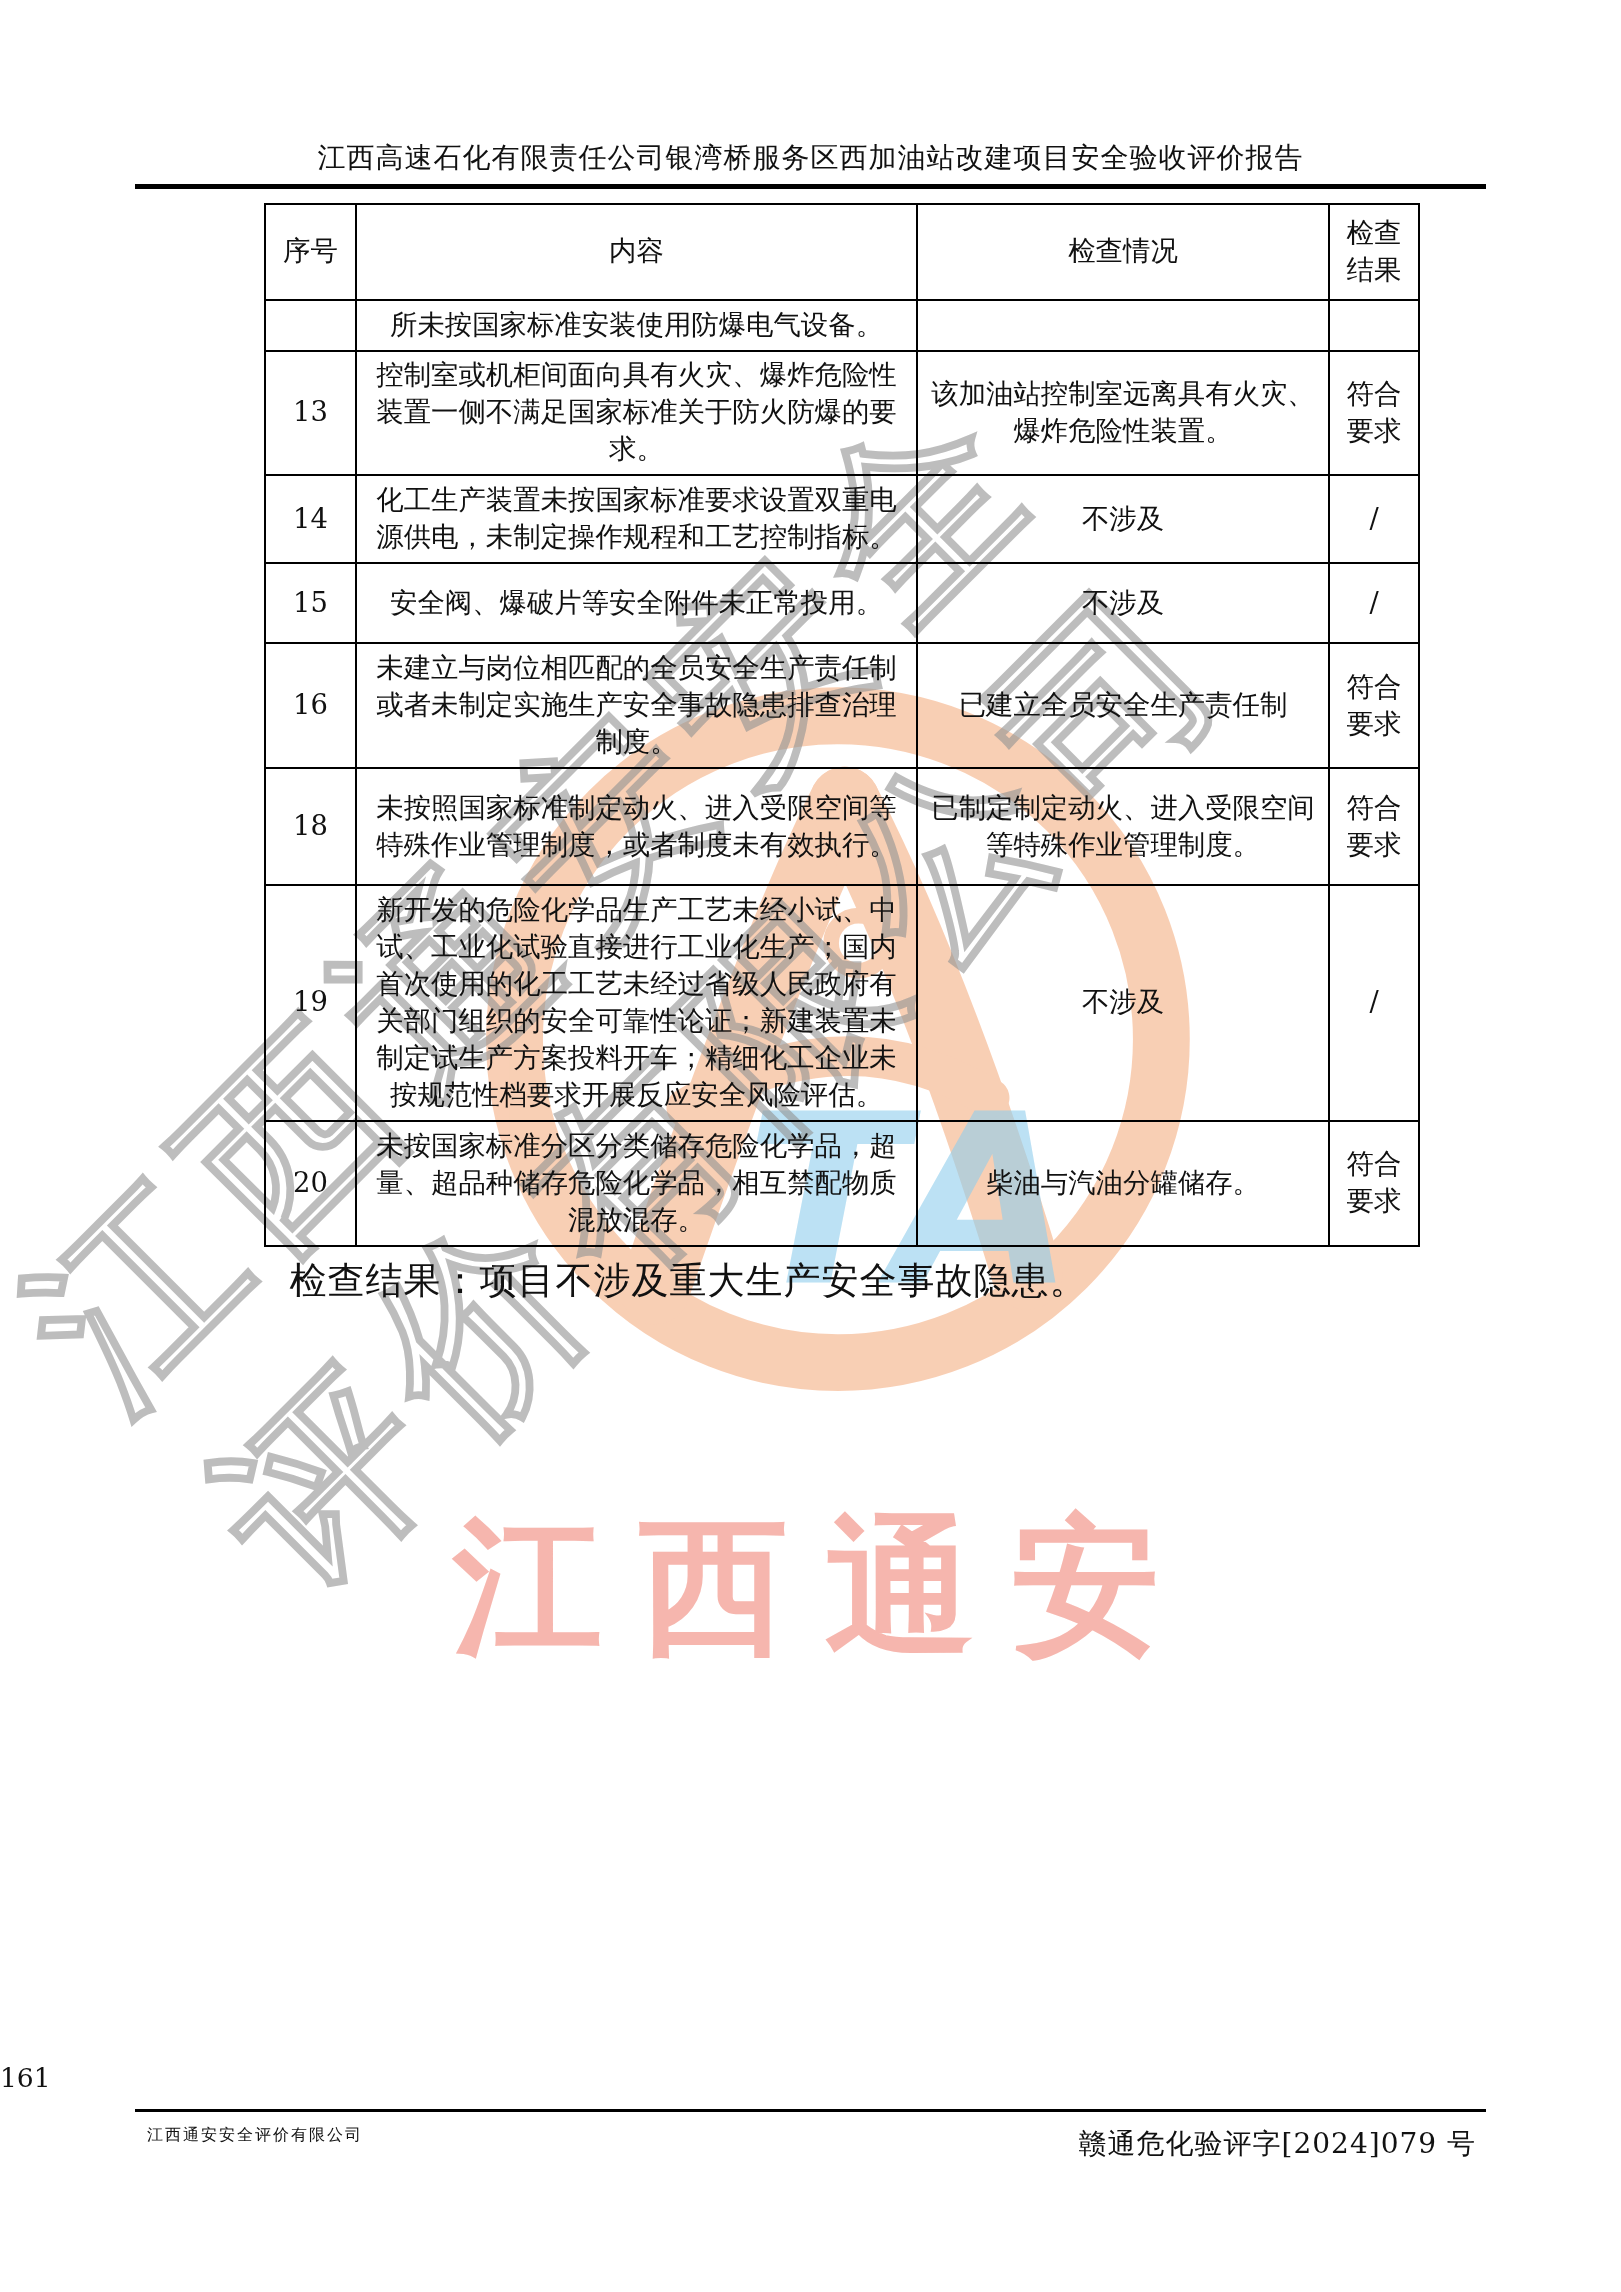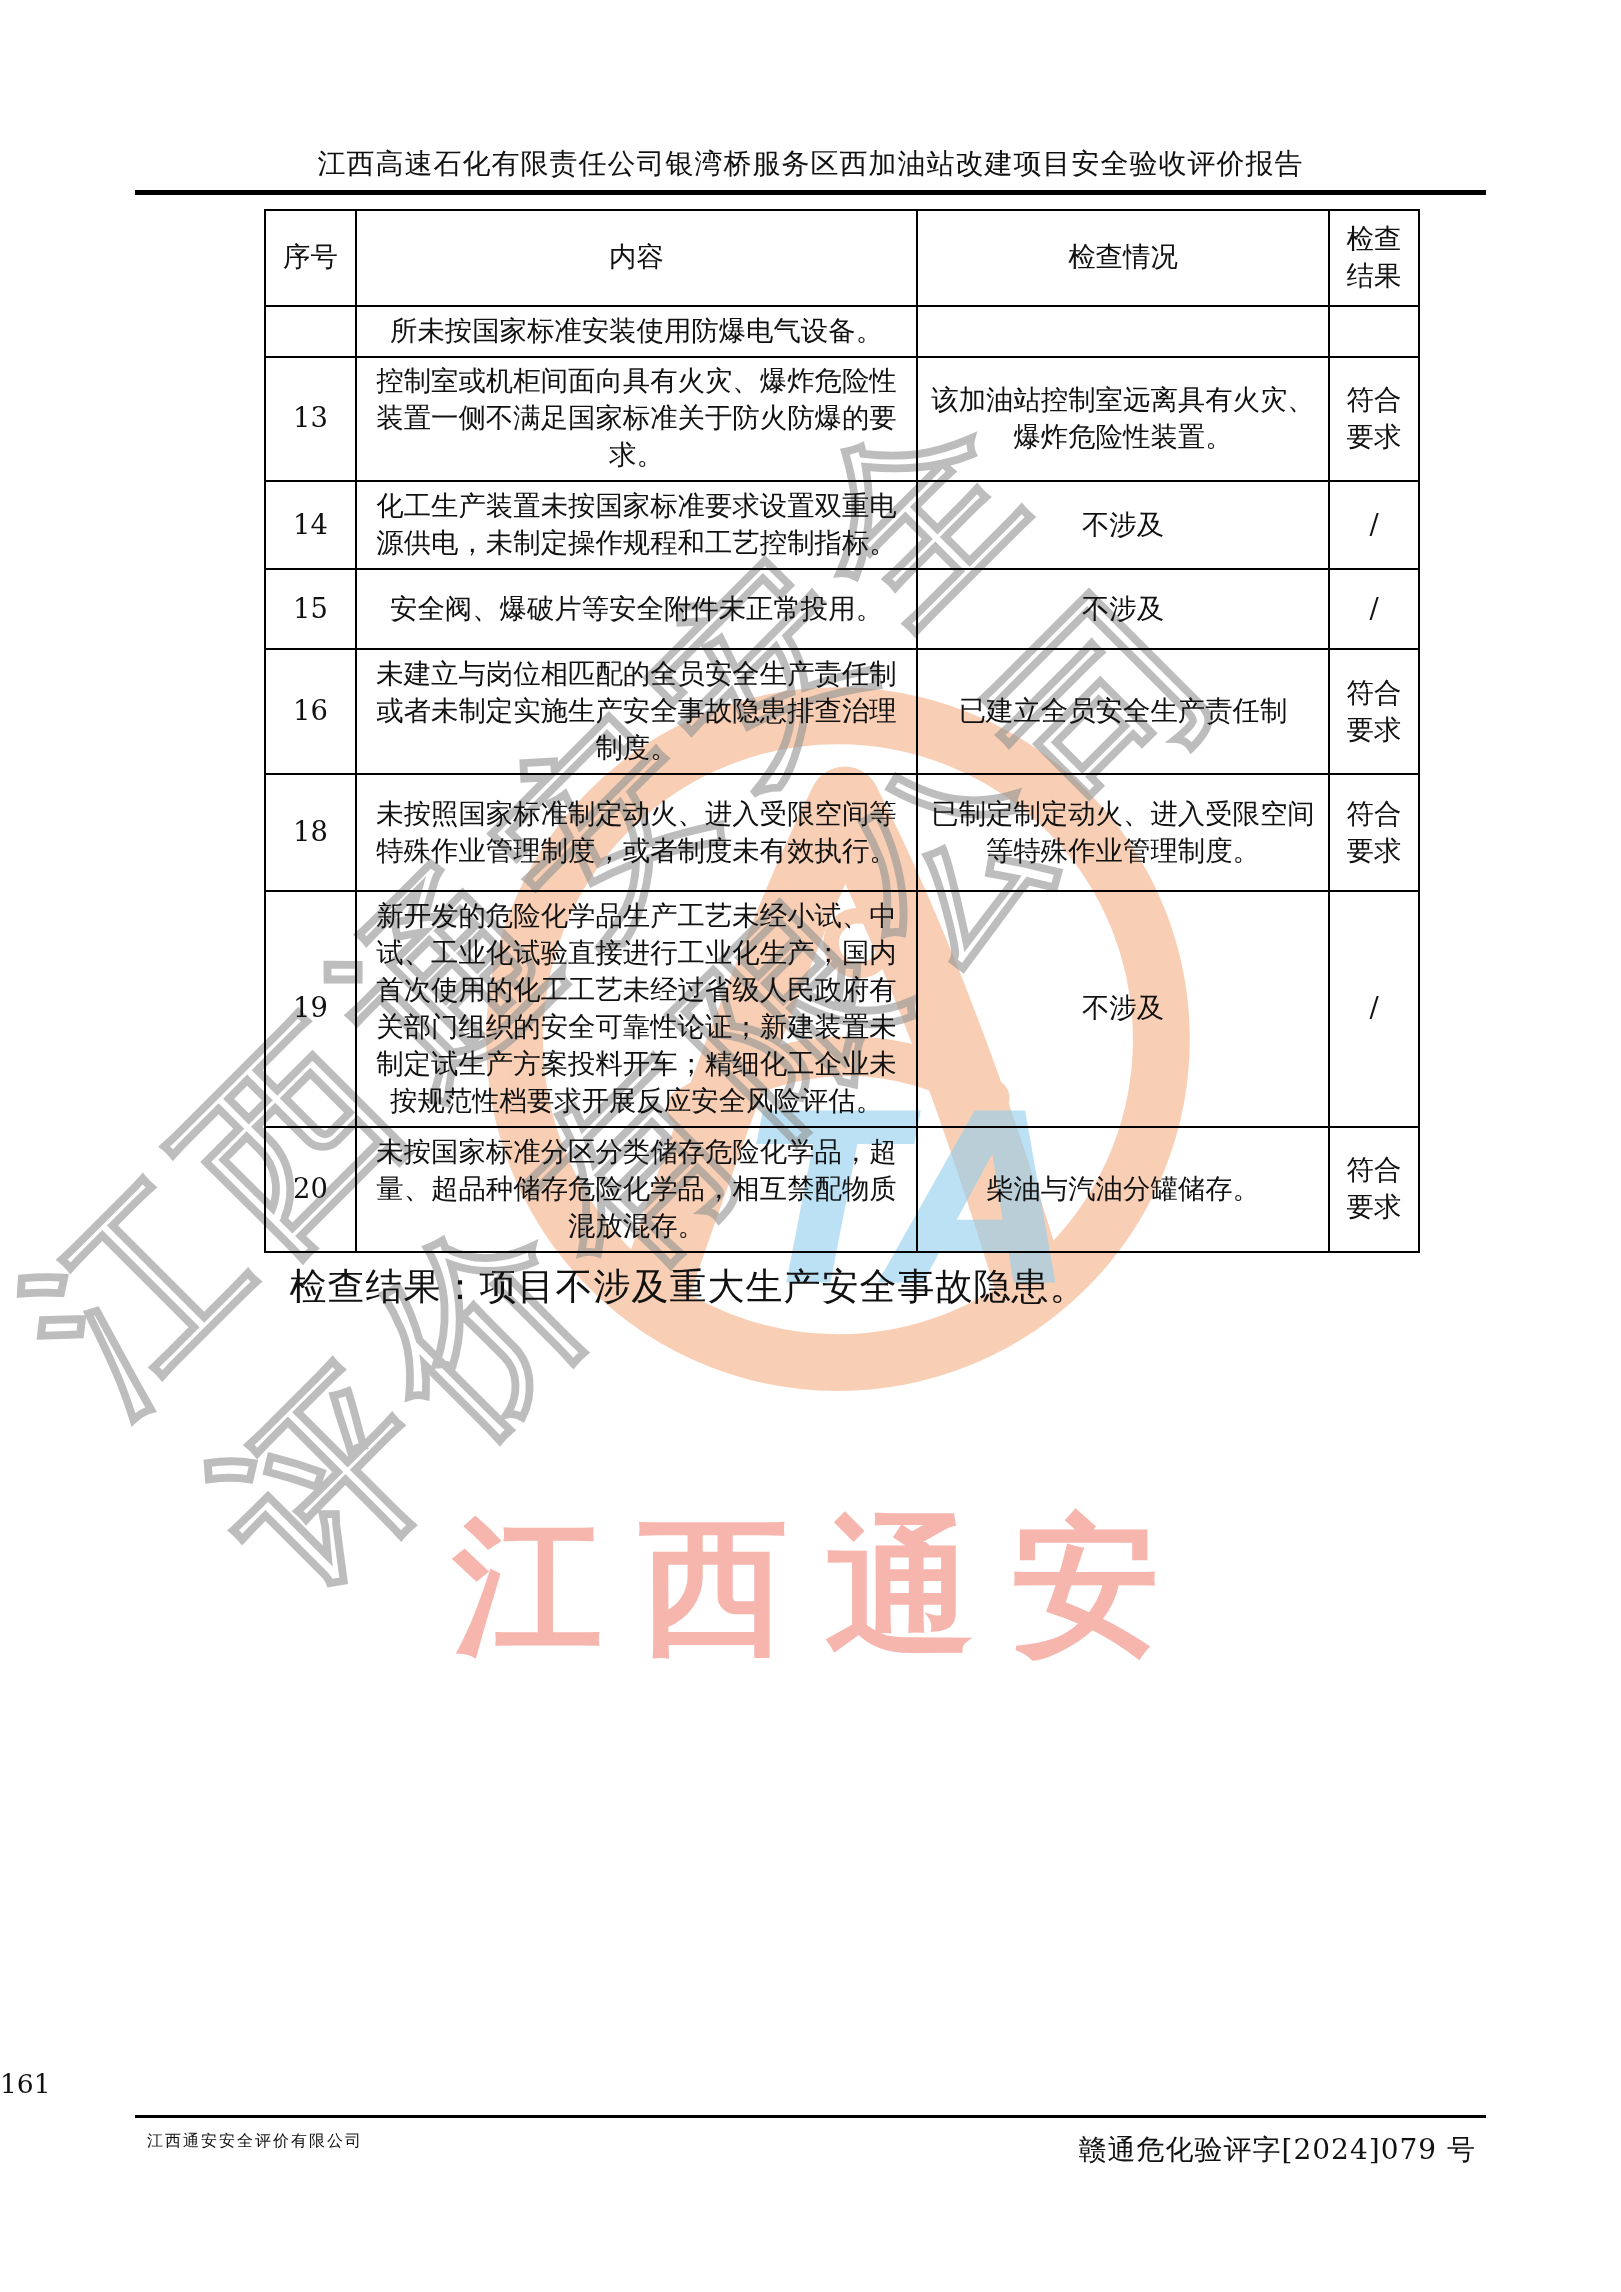--- a/index.html
+++ b/index.html
@@ -27,21 +27,21 @@
   .wm-gray{
     position:absolute;left:-402px;top:725px;width:2058px;z-index:3;
     transform:rotate(-45deg);transform-origin:center;
     text-align:center;
     font-size:201px;line-height:1.32;letter-spacing:19.6px;
     color:transparent;
     -webkit-text-stroke:7.8px rgba(148,148,148,0.62);
     pointer-events:none;
   }
   
-  .content-layer{position:absolute;left:0;top:6px;width:1621px;height:1725px;z-index:5;}
+  .content-layer{position:absolute;left:0;top:0;width:1621px;height:1725px;z-index:5;}
   .header-title{
     position:absolute;top:139px;left:0;width:1621px;
     text-align:center;font-size:28px;letter-spacing:1px;
   }
   .header-rule{
     position:absolute;top:184px;left:135px;width:1351px;height:4.9px;background:#000;
   }
   .doc-body{position:absolute;top:203px;left:264px;width:1154px;}
   table.inspection{
     border-collapse:collapse;table-layout:fixed;width:1154px;

